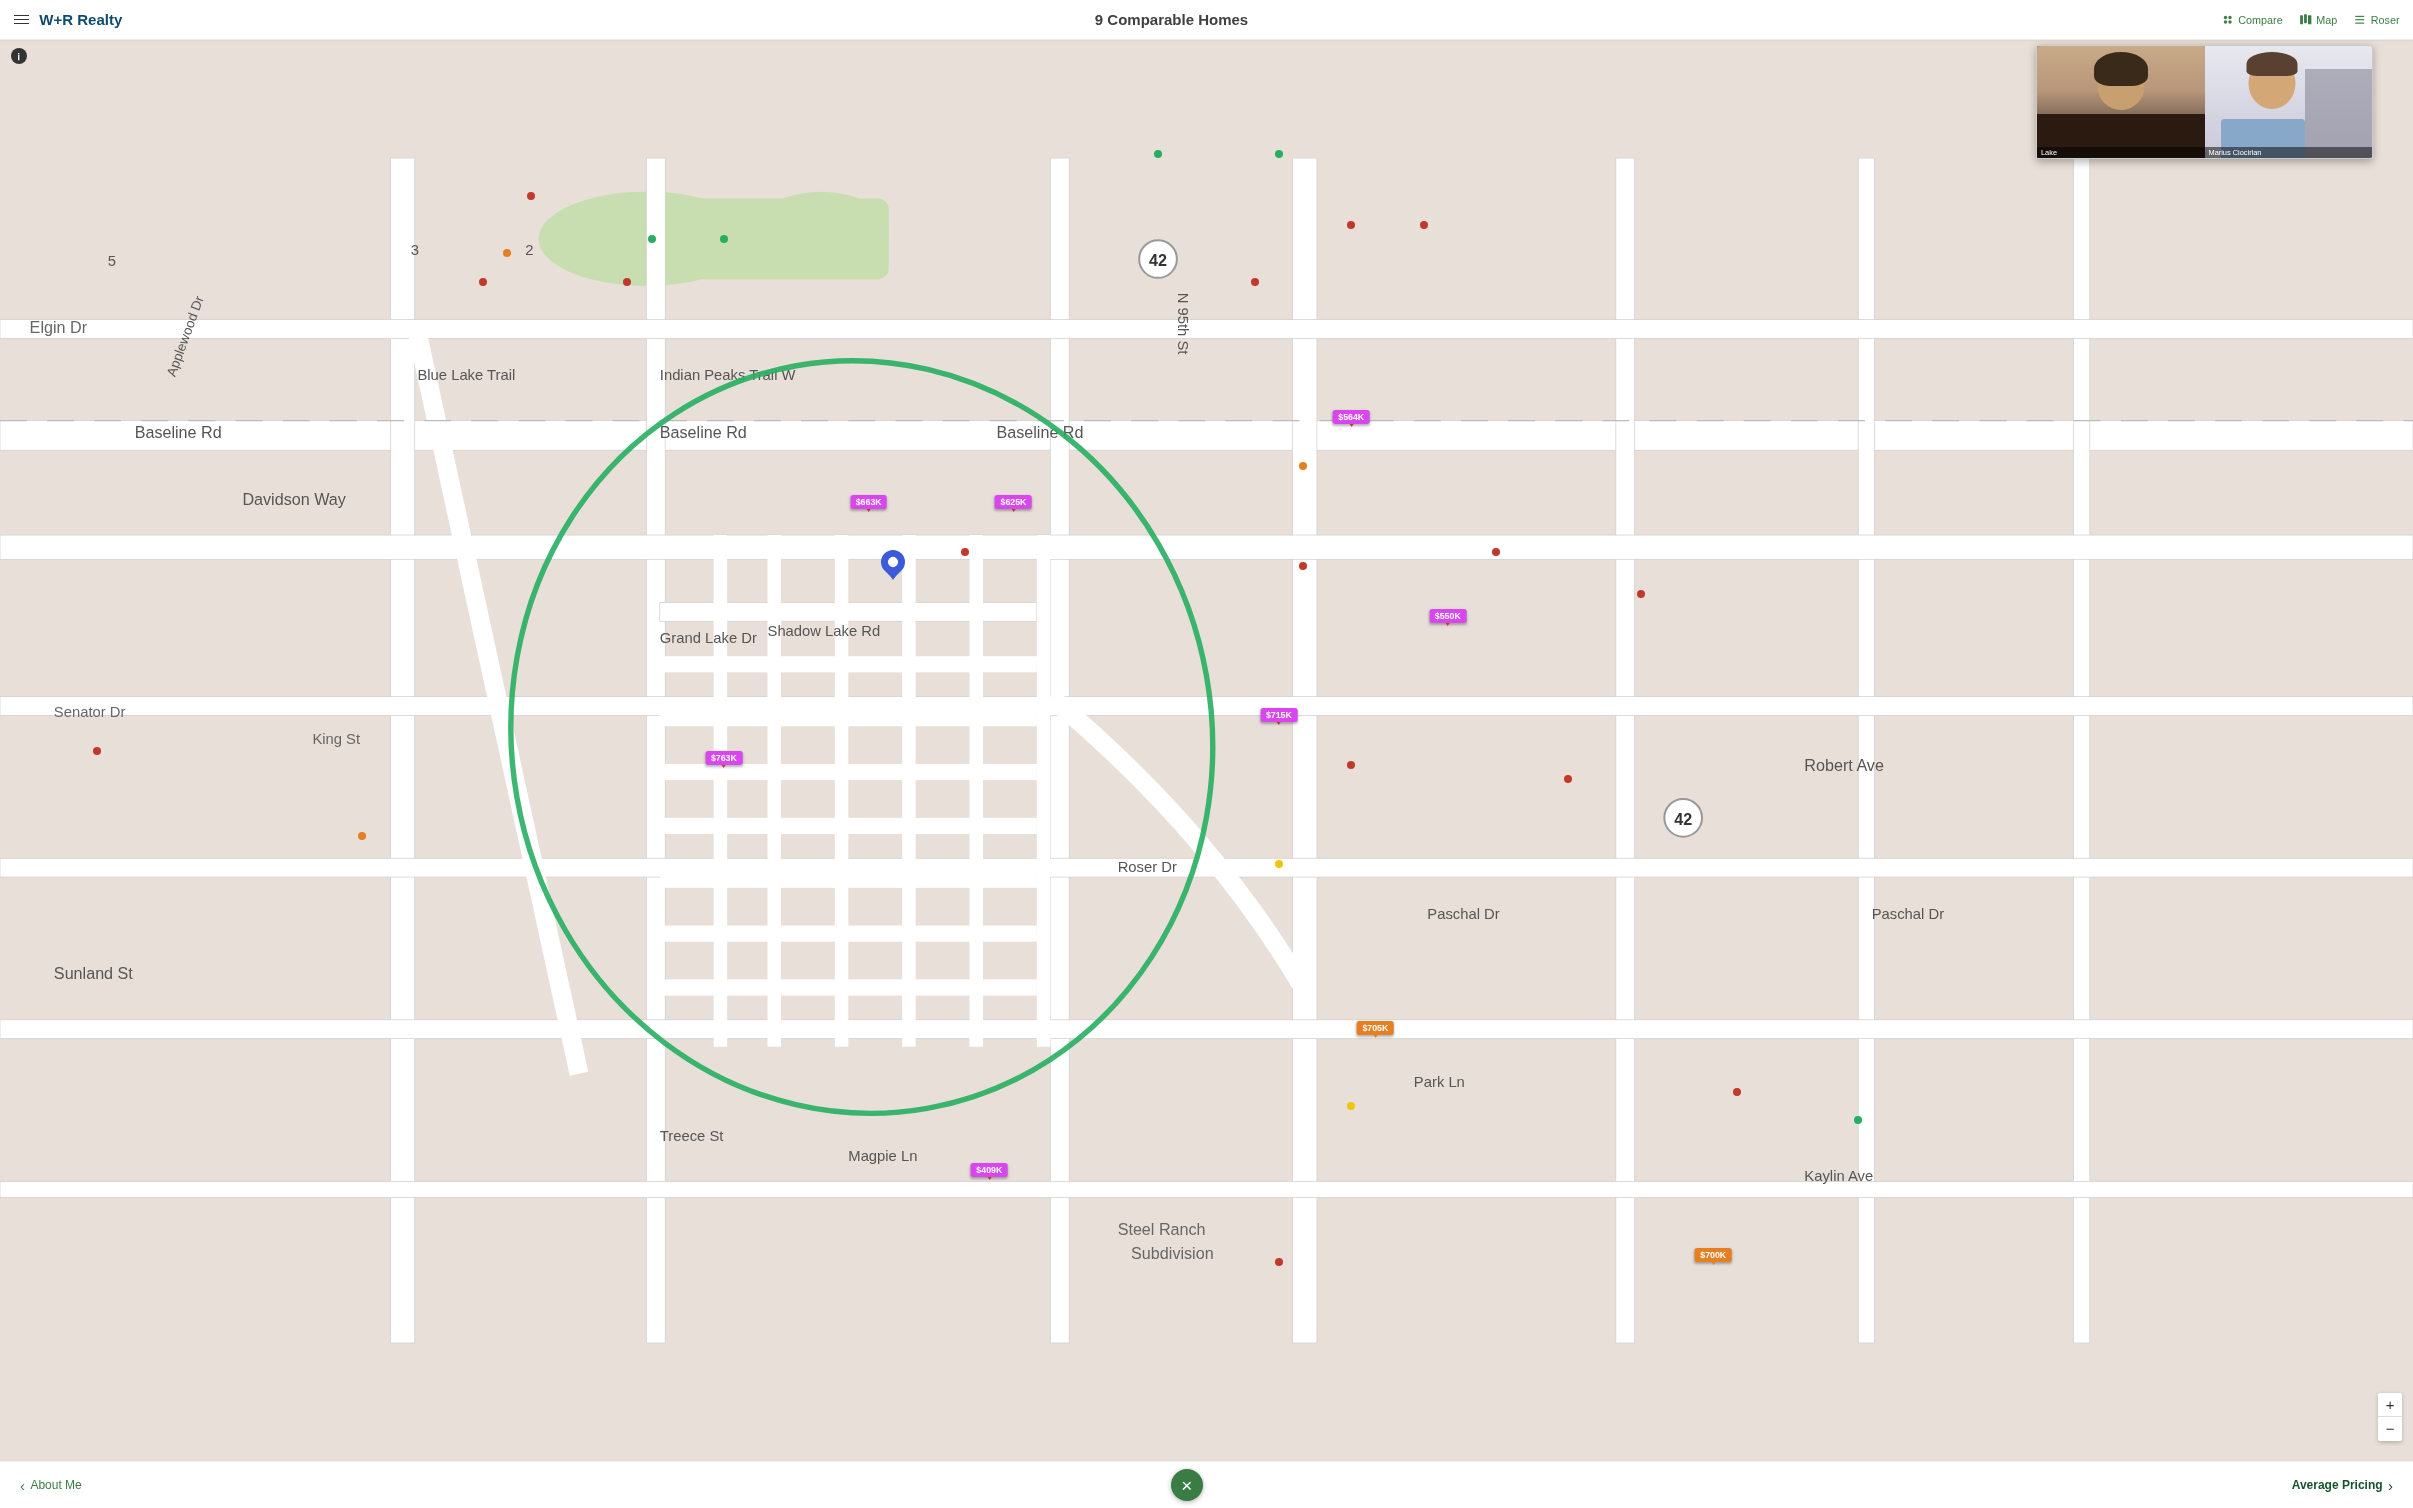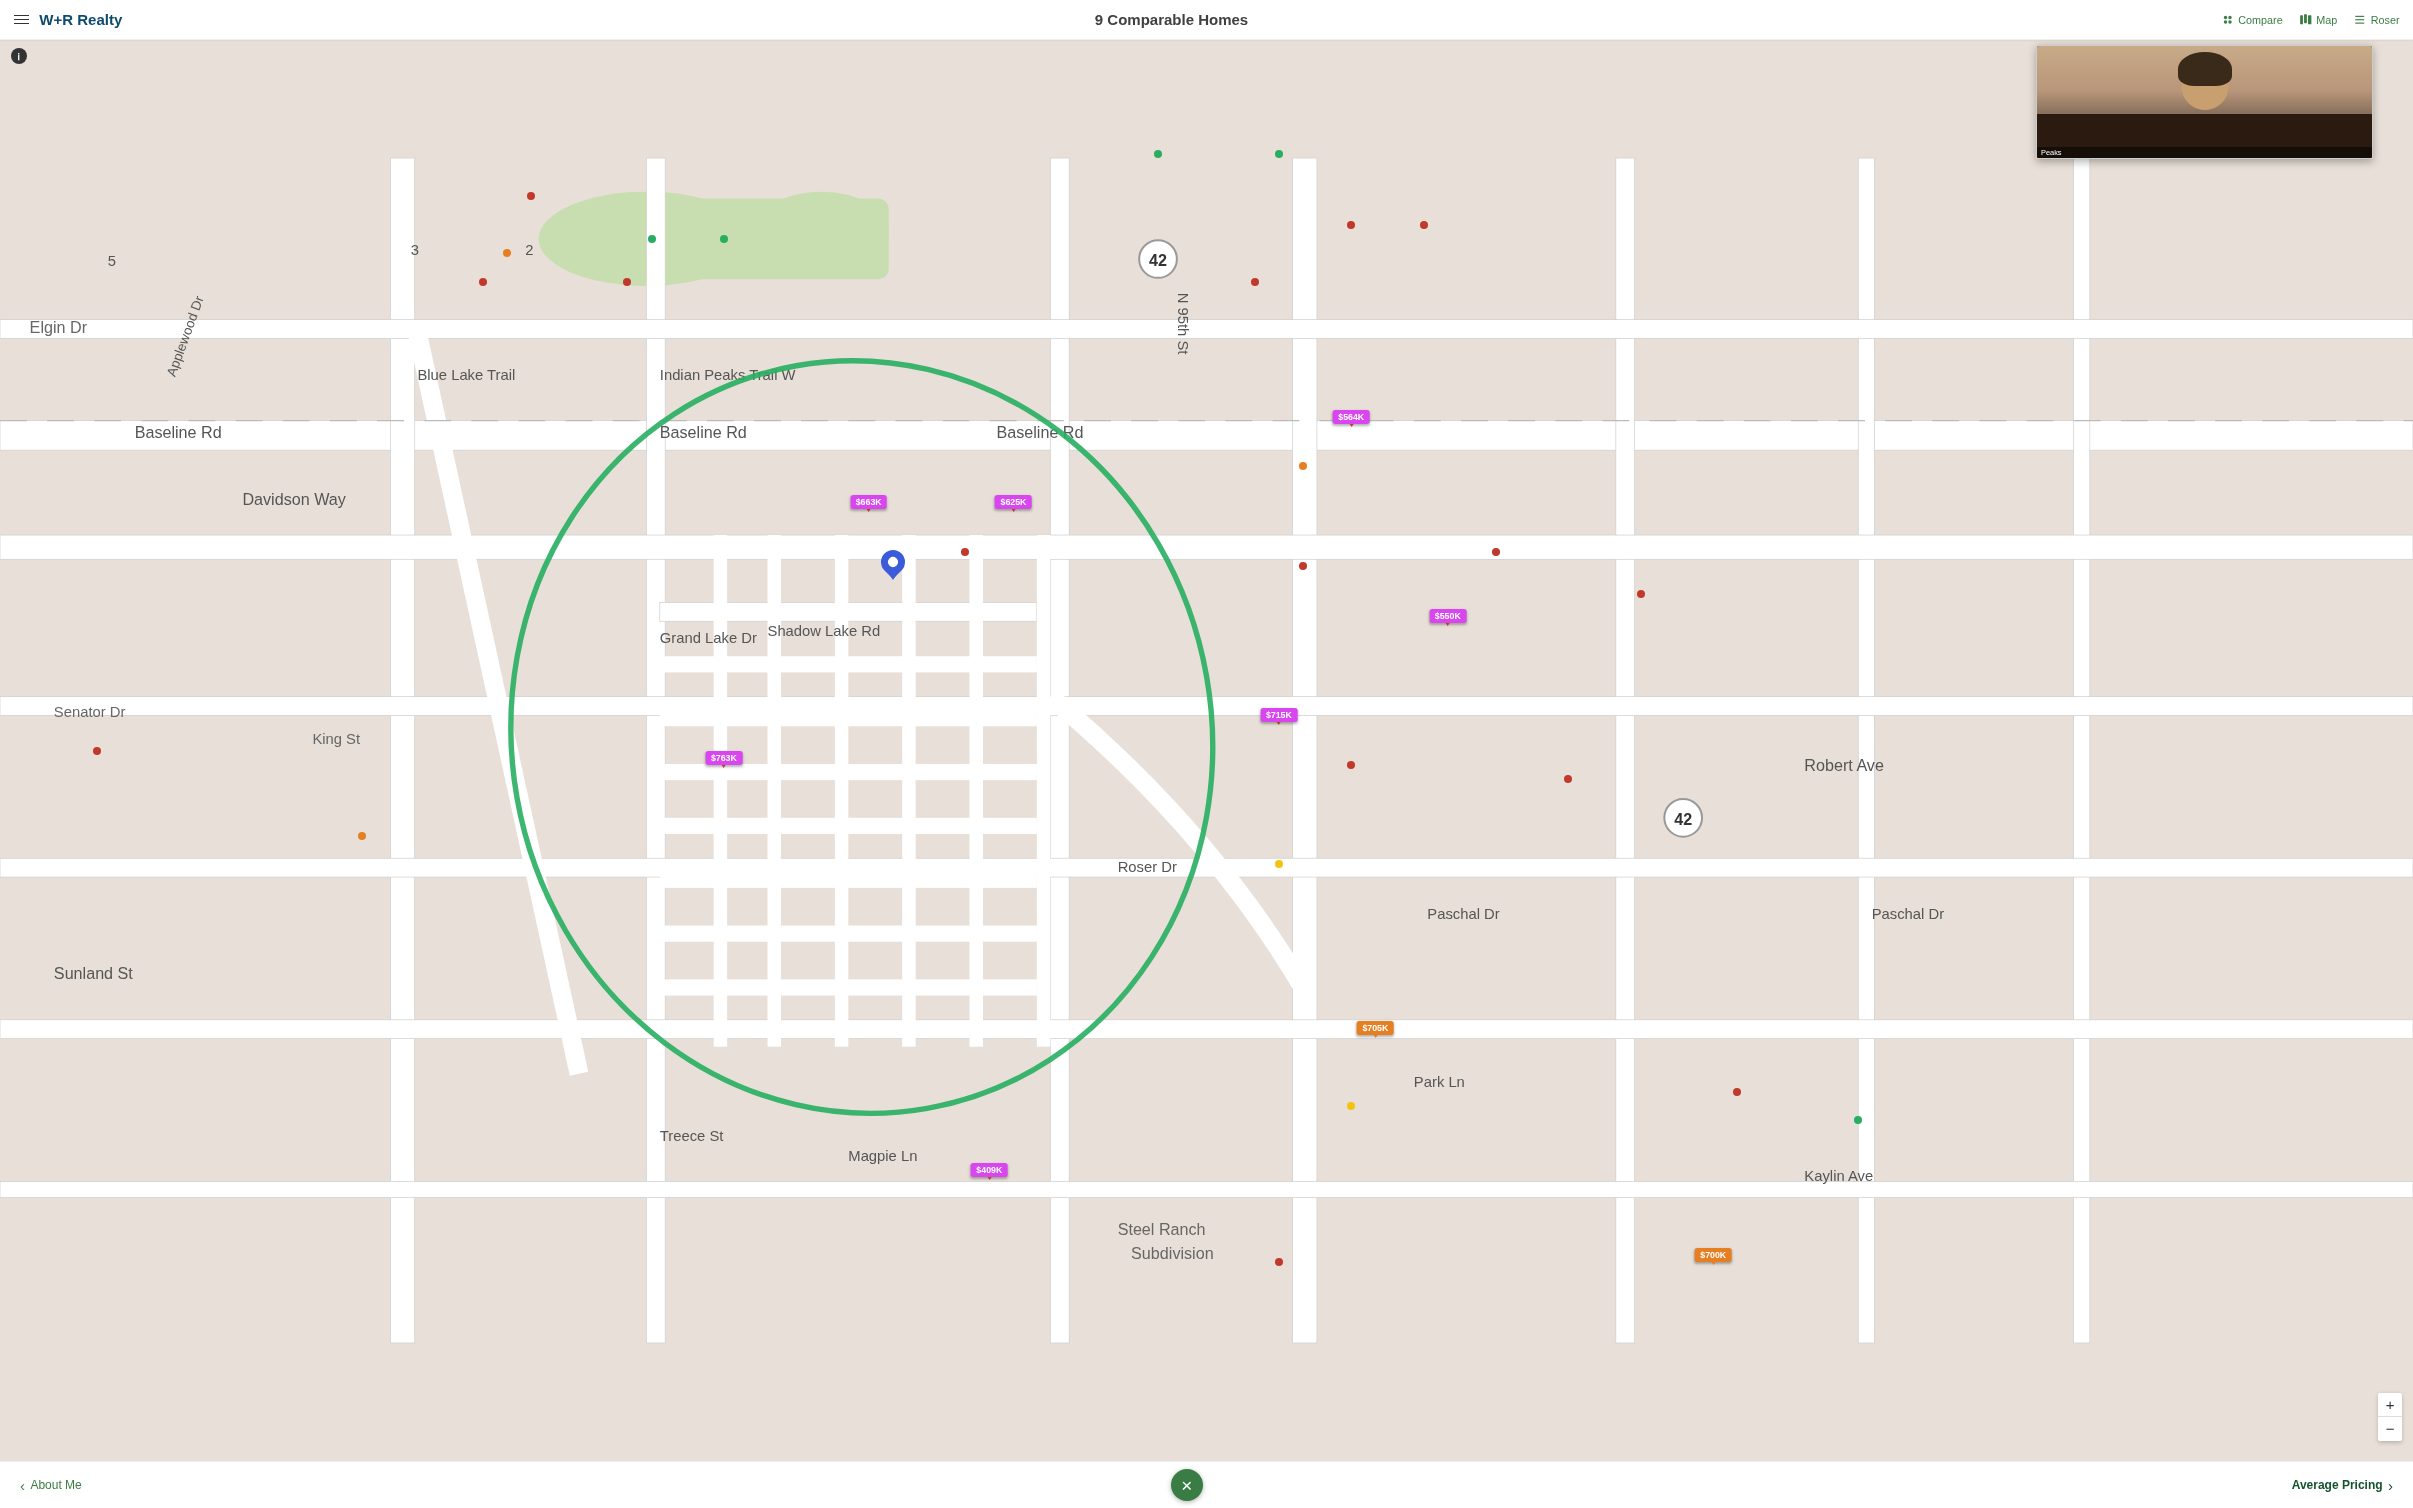--- a/index.html
+++ b/index.html
@@ -314,21 +314,37 @@
       <div class="video-panel">
 
         <div style="width:100%;height:100%;background:linear-gradient(180deg,#c8aa88 0%,#b8967a 40%,#2a2522 100%);position:relative;">
 
           <div style="position:absolute;left:50%;top:15%;transform:translateX(-50%);width:47px;height:47px;background:#c8a070;border-radius:50%;"></div>
 
           <div style="position:absolute;left:50%;top:5%;transform:translateX(-50%);width:54px;height:34px;background:#3a2a1a;border-radius:50% 50% 30% 30%;"></div>
 
           <div style="position:absolute;bottom:0;left:0;right:0;height:40%;background:#2a1a10;"></div>
         </div>
-        <div class="video-label">Peaks</div>
+        <div class="video-label">Lake</div>
+      </div>
+      <div class="video-panel">
+
+        <div style="width:100%;height:100%;background:linear-gradient(180deg,#d0c8c0 0%,#b0a898 30%,#f5f5f5 100%);position:relative;">
+
+          <div style="position:absolute;inset:0;background:linear-gradient(180deg,#e8e8f0 0%,#c8c8d8 100%);"></div>
+
+          <div style="position:absolute;left:40%;top:10%;transform:translateX(-50%);width:47px;height:51px;background:#d4a876;border-radius:50%;"></div>
+
+          <div style="position:absolute;left:40%;top:5%;transform:translateX(-50%);width:51px;height:23.6px;background:#5a4030;border-radius:50% 50% 20% 20%;"></div>
+
+          <div style="position:absolute;bottom:0;left:10%;right:40%;height:35%;background:#87a8c8;border-radius:3.4px 3.4px 0 0;"></div>
+
+          <div style="position:absolute;right:0;bottom:0;width:40%;height:80%;background:#8a8898;opacity:0.6;"></div>
+        </div>
+        <div class="video-label">Marius Ciocirlan</div>
       </div>
     </div>
 
     <div class="zoom-controls">
       <button class="zoom-btn">+</button>
       <button class="zoom-btn">−</button>
     </div>
 
   </div>
 </div>

